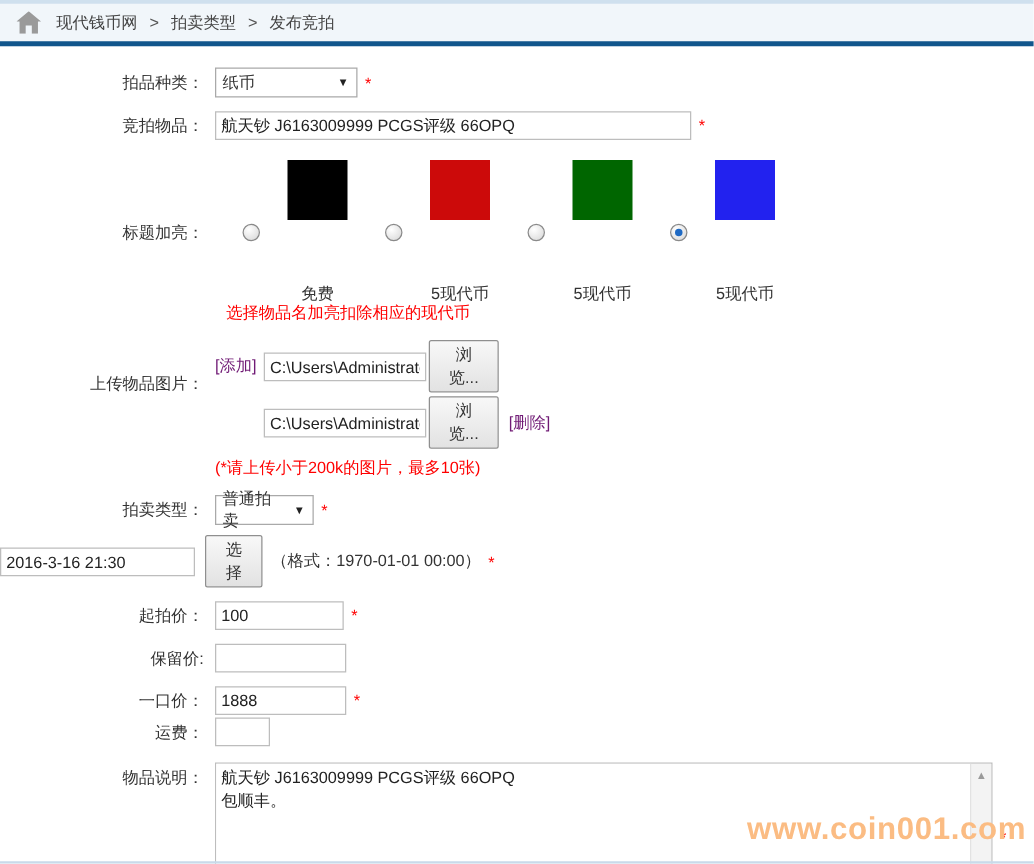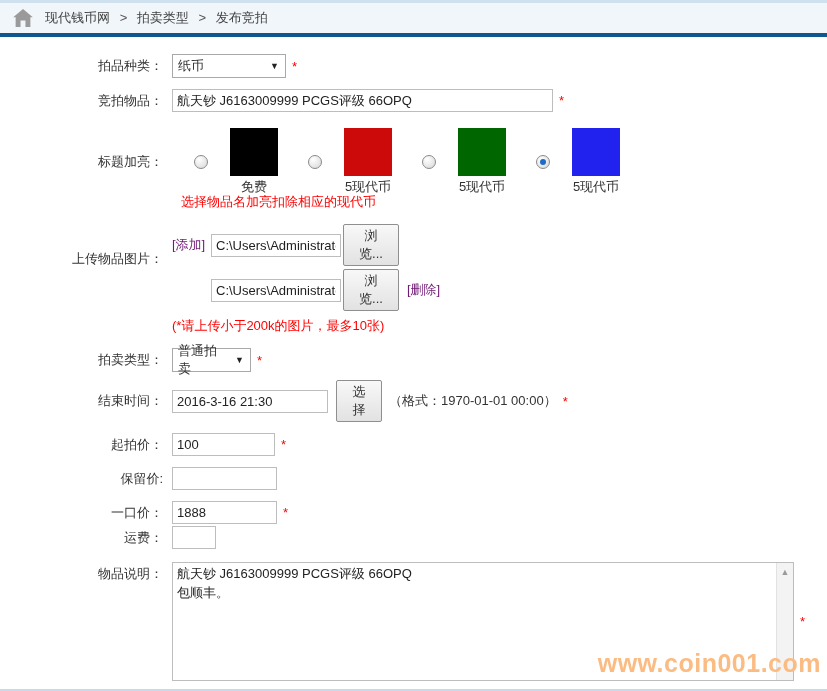--- a/index.html
+++ b/index.html
@@ -84,21 +84,21 @@
     background: radial-gradient(circle at 35% 30%, #ffffff, #d6d6d6);
     margin-right: 22px;
     flex: 0 0 14px;
     position: relative;
   }
   .radio.checked::after {
     content: ""; position: absolute; left: 3px; top: 3px;
     width: 6px; height: 6px; border-radius: 50%;
     background: #1f6ac4;
   }
-  .swatch-wrap { display: flex; flex-direction: column; align-items: center; }
+  .swatch-wrap { display: flex; flex-direction: column; align-items: center; gap: 48px; }
   .swatch { width: 48px; height: 48px; }
   .swatch-label { margin-top: 2px; font-size: 13px; color: #333; }
   .hl-note { margin-left: 181px; margin-top: -3px; margin-bottom: 13px; }
 
   
   .upload-lines { display: flex; flex-direction: column; }
   .upload-line { display: flex; align-items: center; margin-bottom: 3px; }
   .add-del { color: #701a75; cursor: pointer; text-decoration: none; }
   .add-slot { width: 39px; display: inline-block; }
   .file-input { width: 130px; }
@@ -239,21 +239,20 @@
   <div class="row" style="margin-bottom:8px">
     <span class="lbl">拍卖类型：</span>
     <span class="sel" style="width:79px">
       <span>普通拍卖</span>
       <span class="arrow">▼</span>
     </span>
     <span class="req">*</span>
   </div>
 
   <div class="row">
-    <span class="lbl">结束时间：</span>
     <input type="text" style="width: 156px;" value="2016-3-16 21:30">
     <span class="graybtn gap8" style="width:46px">选择</span>
     <span class="fmt-hint">（格式：1970-01-01 00:00）</span>
     <span class="req">*</span>
   </div>
 
   <div class="row">
     <span class="lbl">起拍价：</span>
     <input type="text" style="width: 103px;" value="100">
     <span class="req">*</span>

